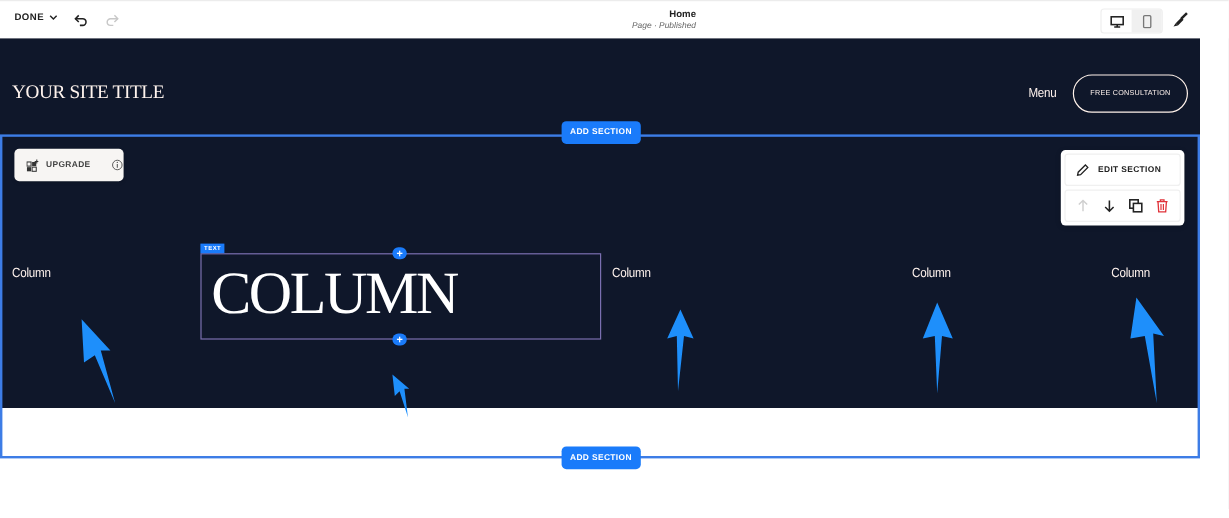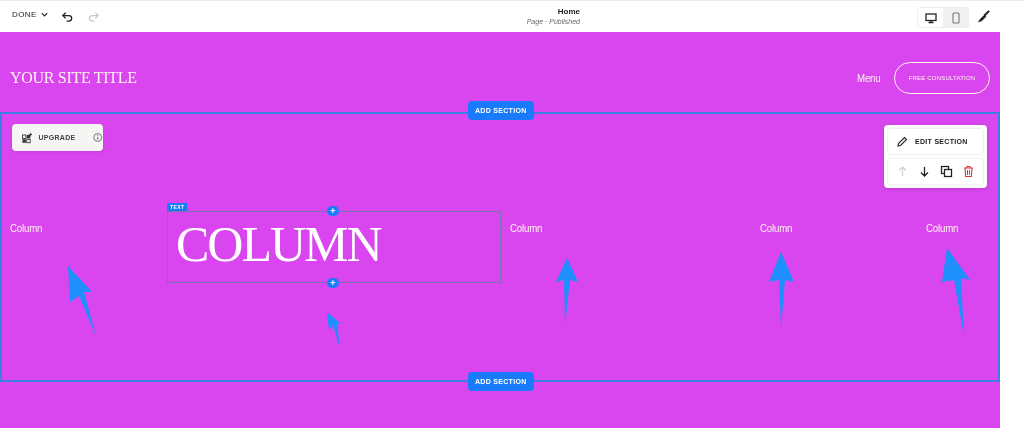--- a/index.html
+++ b/index.html
@@ -1,35 +1,35 @@
 <!DOCTYPE html>
 <html><head>
   <meta charset="utf-8">
   <style>
     * { box-sizing: border-box; margin: 0; padding: 0; }
     html, body { width: 1024px; height: 432px; overflow: hidden; background: #ffffff; font-family: "Liberation Sans", sans-serif; }
     .root { position: relative; width: 1024px; height: 432px; }
 
     
     .toolbar { position: absolute; left: 0; top: 0; width: 1024px; height: 32px; background: #fff; border-top: 1px solid #ececec; }
-    .done-btn { position: absolute; left: 12px; top: 9px; display: flex; align-items: center; gap: 3px; font-size: 8px; font-weight: 400; letter-spacing: 0.4px; color: #222; cursor: pointer; }
+    .done-btn { position: absolute; left: 12px; top: 9px; display: flex; align-items: center; gap: 3px; font-size: 8px; font-weight: 700; letter-spacing: 0.4px; color: #222; cursor: pointer; }
     .done-btn svg { width: 9px; height: 9px; }
     .undo { position: absolute; left: 61px; top: 9px; width: 13px; height: 13px; cursor: pointer; }
     .redo { position: absolute; left: 87px; top: 9px; width: 13px; height: 13px; cursor: pointer; }
     .page-info { position: absolute; left: 440px; top: 6px; width: 140px; text-align: right; }
     .page-title { font-size: 8px; font-weight: 700; color: #222; line-height: 10px; }
     .page-status { font-size: 7px; font-style: italic; color: #666; line-height: 10px; }
     .device-toggle { position: absolute; left: 917px; top: 6px; width: 52px; height: 21px; border: 1px solid #eee; border-radius: 3px; display: flex; }
     .device-toggle .dev { flex: 1; display: flex; align-items: center; justify-content: center; cursor: pointer; }
     .device-toggle .dev.active { background: #f0f0f0; }
     .device-toggle svg { width: 12px; height: 12px; }
     .brush { position: absolute; left: 976px; top: 8px; width: 15px; height: 15px; cursor: pointer; }
 
     
-    .site { position: absolute; left: 0; top: 32px; width: 1000px; height: 396px; background: #d946ef; }
+    .site { position: absolute; left: 0; top: 32px; width: 1000px; height: 308px; background: #0f172a; }
     .header { position: absolute; left: 0; top: 0; width: 1000px; height: 80px; }
     .site-title { position: absolute; left: 10px; top: 37px; font-family: "Liberation Serif", serif; color: #fff4ee; font-size: 16px; letter-spacing: -0.3px; }
     .menu-link { position: absolute; left: 857px; top: 40px; color: #fff3ee; font-size: 11px; font-family: "Liberation Sans", sans-serif; letter-spacing: -0.2px; cursor: pointer; transform: scaleX(0.88); transform-origin: left; }
     .cta { position: absolute; left: 894px; top: 30px; width: 96px; height: 32px; border: 1.5px solid #fff2ea; border-radius: 16px; color: #fff3ee; font-size: 6px; letter-spacing: 0.2px; display: flex; align-items: center; justify-content: center; cursor: pointer; }
 
     
     .section { position: absolute; left: 0; top: 80px; width: 1000px; height: 270px; border: 2px solid #3d7de6; }
     .add-section { position: absolute; height: 19px; padding: 0 7px; background: #1a7bfa; color: #fff; font-size: 7px; font-weight: 700; letter-spacing: 0.3px; border-radius: 4px; display: flex; align-items: center; cursor: pointer; }
     .add-top { left: 468px; top: 101px; }
     .add-bottom { left: 468px; top: 372px; }

